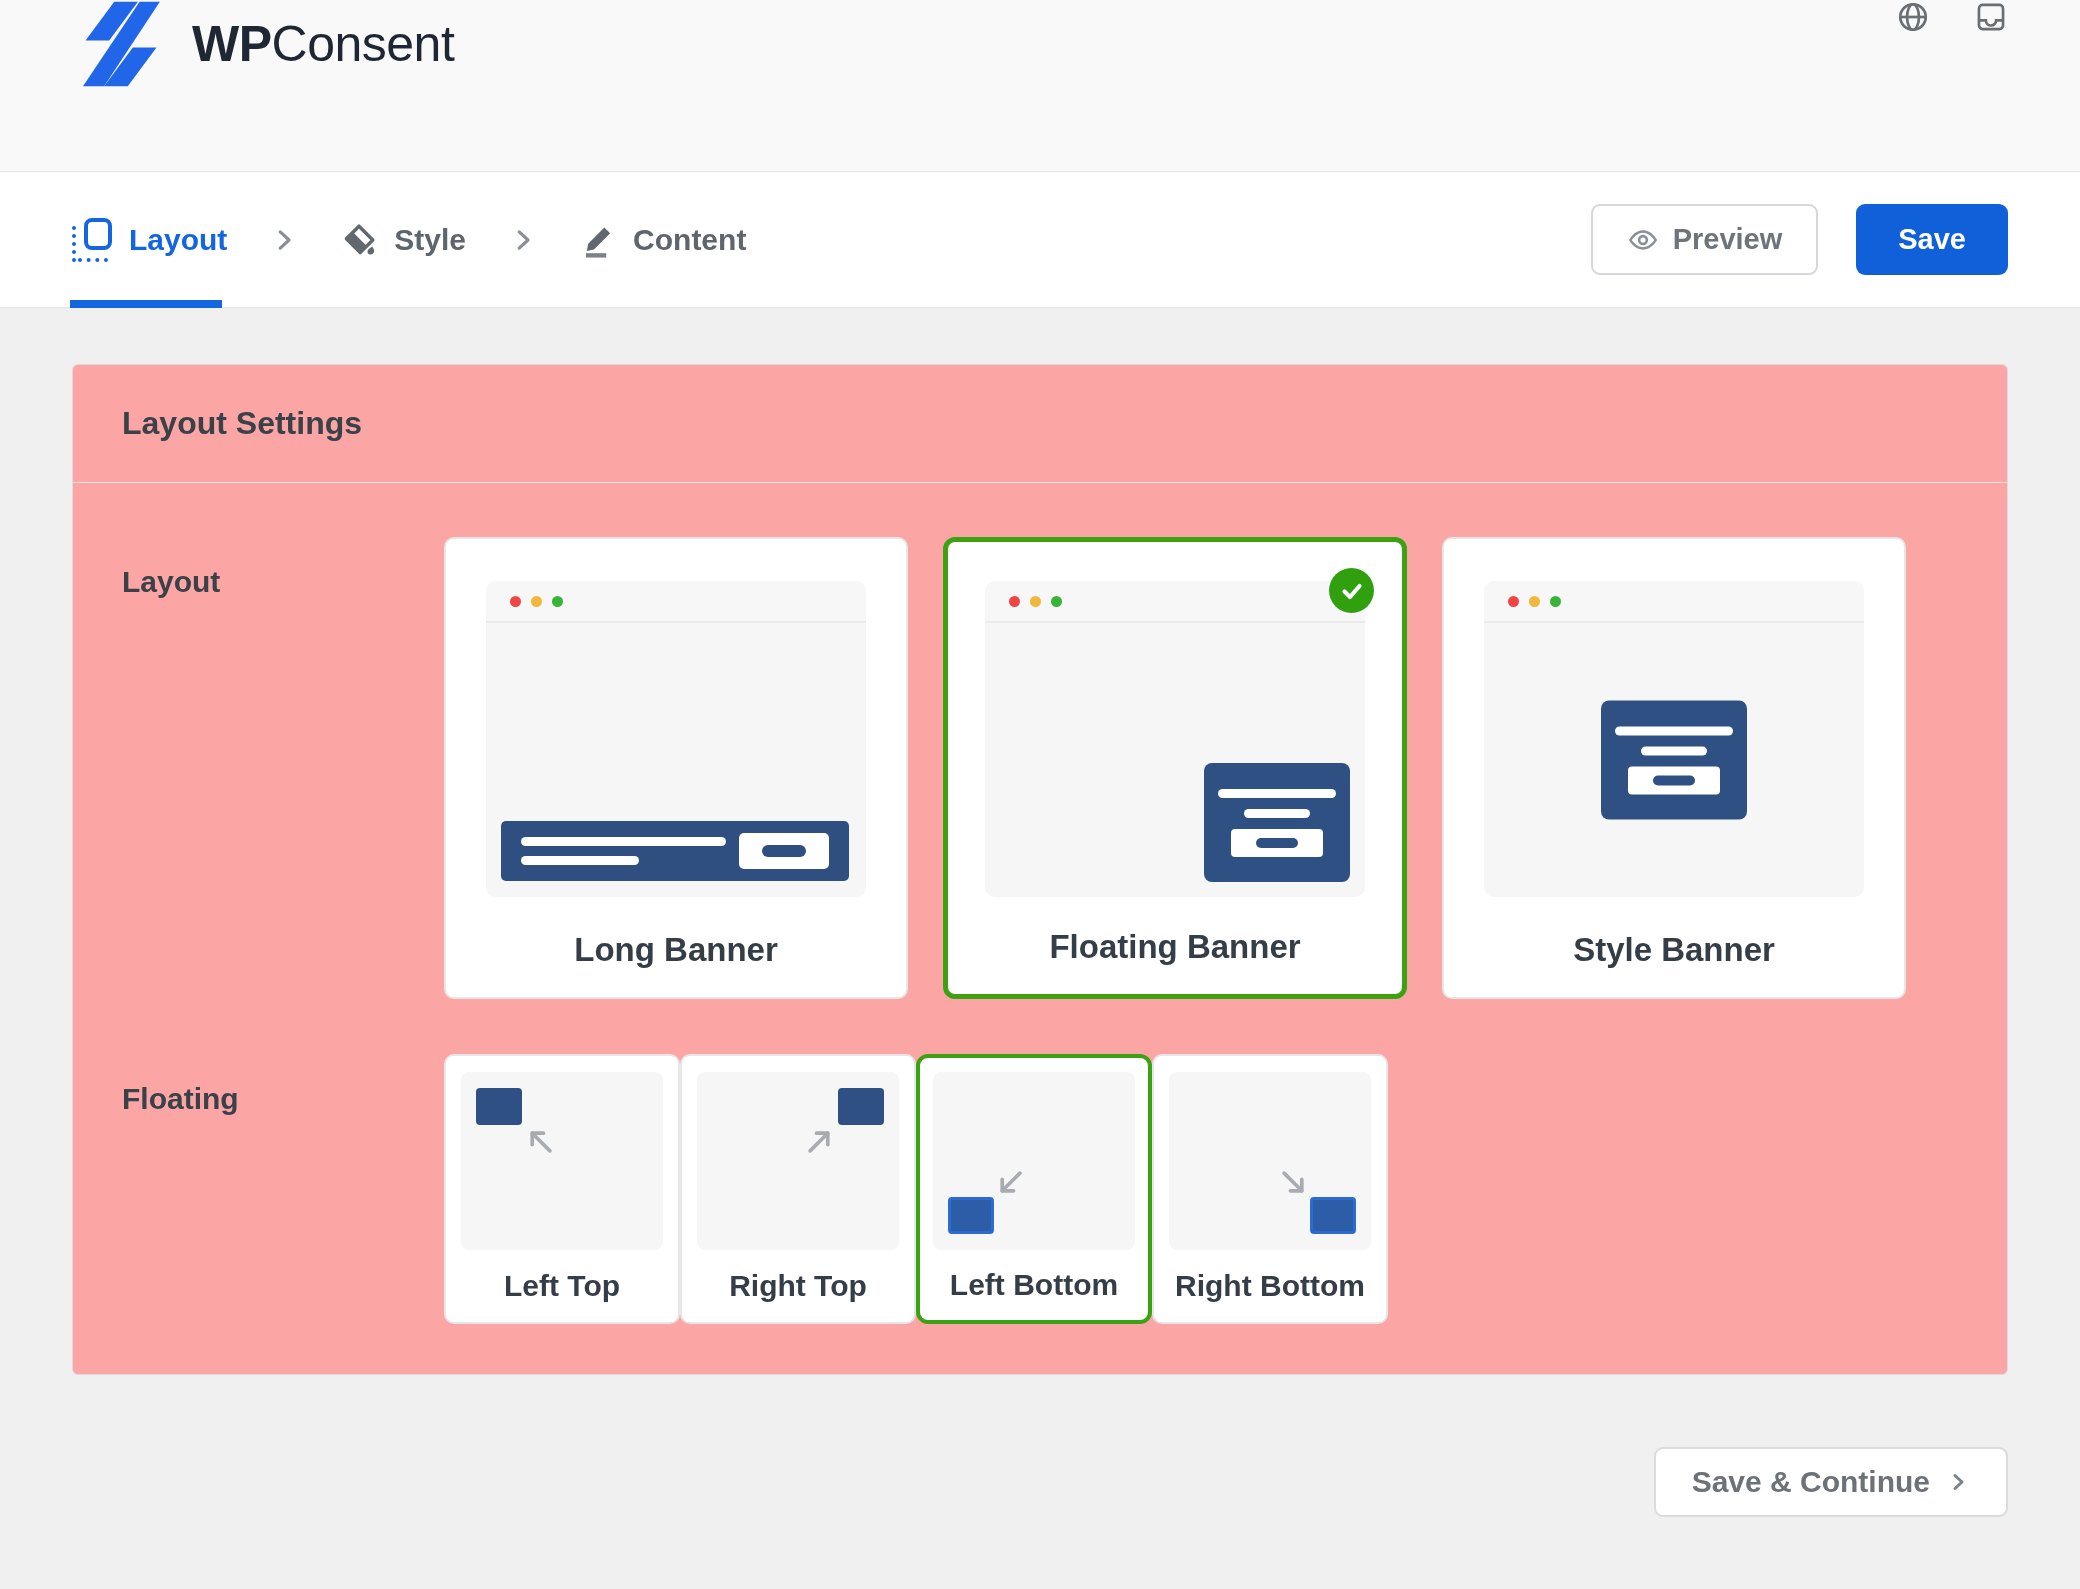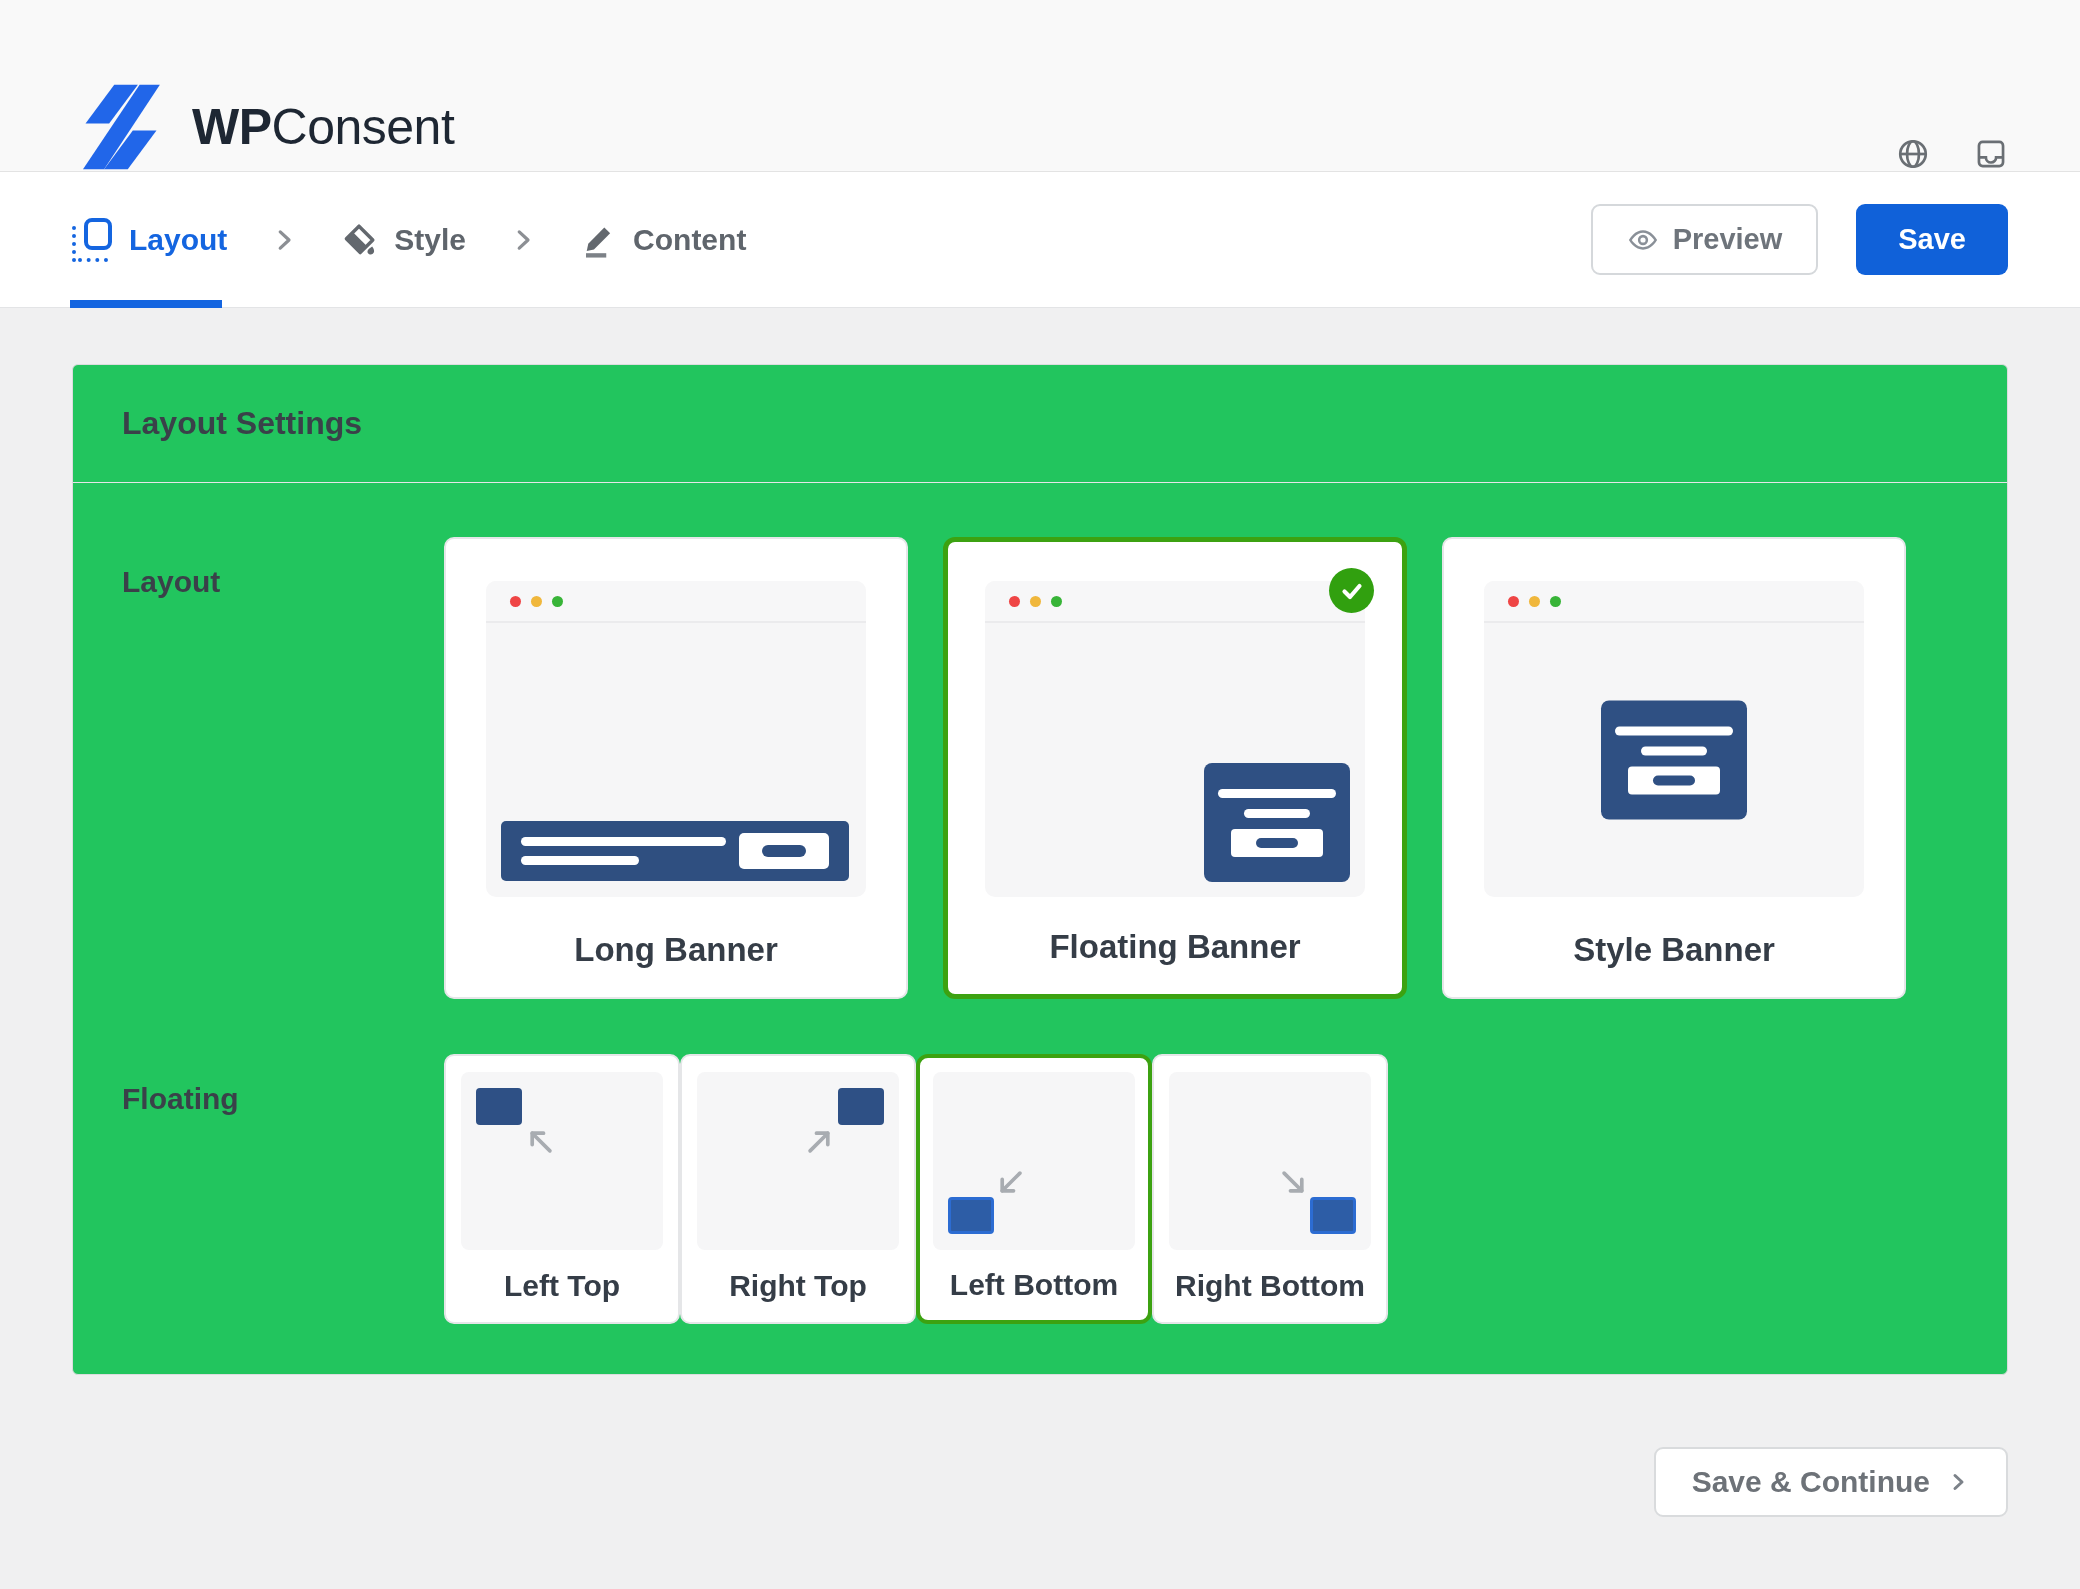--- a/index.html
+++ b/index.html
@@ -8,21 +8,21 @@
     font-family:"Liberation Sans","DejaVu Sans",sans-serif;
     background:#f0f0f1;
     color:#3a4149;
     overflow:hidden;
     -webkit-font-smoothing:antialiased;
   }
 
   
   .topbar {
     height:172px; background:#f9f9f9; border-bottom:1px solid #e3e3e3;
-    display:flex; align-items:flex-end; justify-content:space-between;
+    display:flex; align-items:flex-start; justify-content:space-between;
     padding:0 72px;
   }
   .brand { display:flex; align-items:center; gap:22px; }
   .brand-mark { width:98px; height:88px; display:block; }
   .brand-text { font-size:50px; letter-spacing:-0.5px; color:#1e2733; }
   .brand-text .wp { font-weight:800; }
   .brand-text .rest { font-weight:500; }
   .topbar-icons { display:flex; align-items:center; gap:44px; color:#6a6f74; }
   .topbar-icons svg { width:34px; height:34px; display:block; cursor:pointer; }
 
@@ -66,21 +66,21 @@
   .btn-preview {
     background:#fff; border:2px solid #d5d8db; color:#6e747b; padding:0 34px;
   }
   .btn-preview svg { width:32px; height:32px; }
   .btn-save {
     background:#1061d9; border:none; color:#ffffff; padding:0 42px;
   }
 
   
   .panel {
-    margin:56px 72px 0; background:#22c55e;
+    margin:56px 72px 0; background:#fca5a5;
     border:1px solid #dcdcde; border-radius:6px;
   }
   .panel-header {
     height:118px; display:flex; align-items:center; padding:0 49px;
     border-bottom:1px solid #e5e6e8;
   }
   .panel-title { font-size:32px; font-weight:700; color:#3a4149; }
   .panel-body { padding:54px 49px 50px; }
   .row { display:flex; }
   .row-label {

